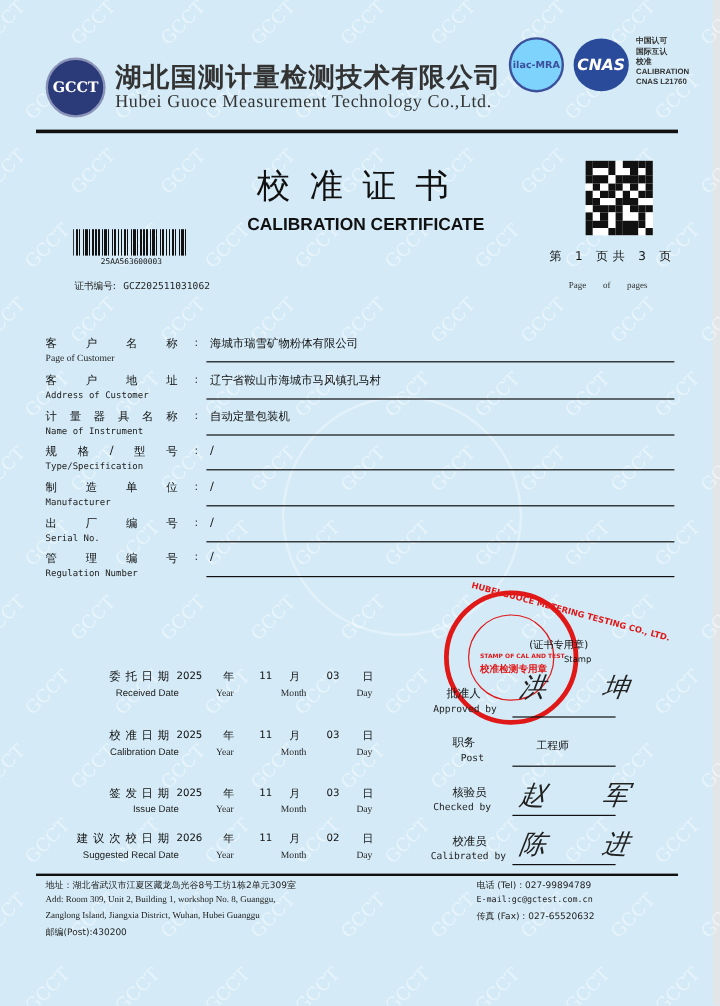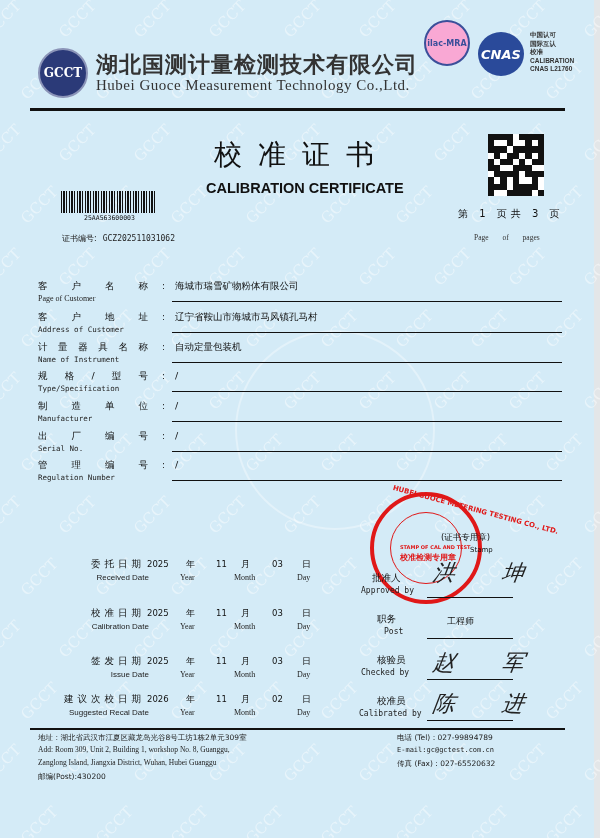--- a/index.html
+++ b/index.html
@@ -37,22 +37,22 @@
     }
     .company-cn {
       left: 96px; top: 50px; font-family: "DejaVu Serif", serif;
       font-size: 22px; color: #333; letter-spacing: 1px; font-weight: bold;
     }
     .company-en {
       left: 96px; top: 77px; font-family: "Liberation Serif", serif;
       font-size: 15px; color: #333; letter-spacing: 0.5px;
     }
     .ilac {
-      left: 424px; top: 20px; width: 46px; height: 46px; border-radius: 50%;
-      border: 2px solid #3b4f9a; background: #f9a8d4;
+      left: 424px; top: 31px; width: 46px; height: 46px; border-radius: 50%;
+      border: 2px solid #3b4f9a; background: #7dd3fc;
       display: flex; align-items: center; justify-content: center;
       font-size: 8px; font-weight: bold; color: #3b4f9a;
     }
     .cnas {
       left: 478px; top: 32px; width: 46px; height: 44px; border-radius: 50%;
       background: #2a4a9a; display: flex; align-items: center; justify-content: center;
       color: #fff; font-weight: bold; font-style: italic; font-size: 13px;
     }
     .cnas-text {
       left: 530px; top: 31px; font-size: 6.5px; line-height: 8.5px; color: #333; font-weight: bold;

